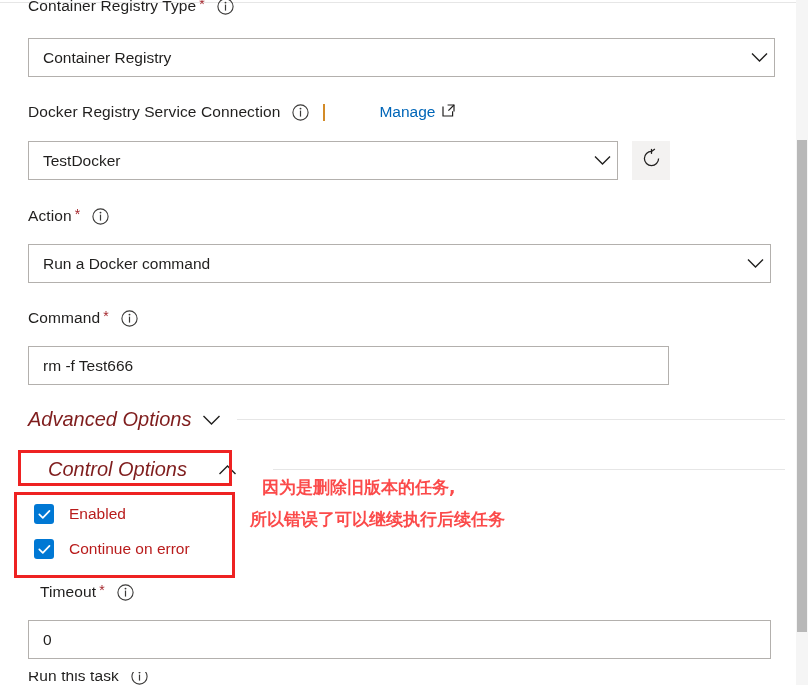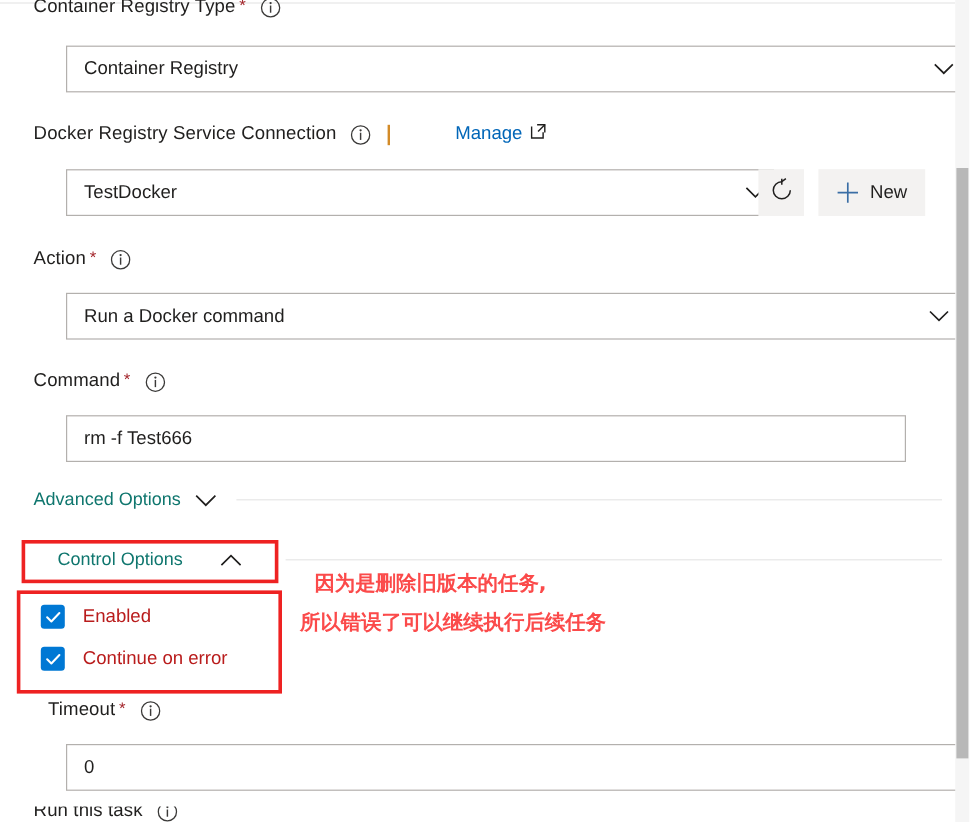--- a/index.html
+++ b/index.html
@@ -27,37 +27,36 @@
   
   .inp{
     position:absolute;left:28px;
     box-sizing:border-box;
     border:1px solid #b3b0ad;
     background:#fff;height:39px;
     display:flex;align-items:center;
     font-size:15.5px;color:#201f1e;
     padding:0 0 0 14px;
     cursor:text;
-    margin-left:27px;
   }
   .inp .val{flex:1 1 auto;white-space:nowrap;overflow:hidden;}
   .chev{width:30px;flex:0 0 auto;display:flex;align-items:center;justify-content:center;}
 
   
   .btn{
     position:absolute;box-sizing:border-box;
     background:#f3f2f1;border:none;height:39px;
     display:flex;align-items:center;justify-content:center;
     font-size:15.5px;color:#201f1e;cursor:pointer;
   }
   .btn .plus{margin-right:9px;display:flex;align-items:center;}
 
   
   .sect{position:absolute;left:0;display:flex;align-items:center;width:796px;cursor:pointer;}
-  .sect .sect-title{font-size:15px;color:#0f766e;white-space:nowrap;}
+  .sect .sect-title{font-size:20px;color:#7f1d1d;white-space:nowrap;font-style:italic;}
   .sect .sect-chev{margin-left:11px;display:flex;align-items:center;}
   .sect .sect-rule{flex:1 1 auto;height:1px;background:#e6e6e6;margin-left:16px;margin-right:11px;}
 
   
   .cbrow{position:absolute;display:flex;align-items:center;cursor:pointer;}
   .cbox{width:20px;height:20px;border-radius:3px;background:#0078d4;
         display:flex;align-items:center;justify-content:center;flex:0 0 auto;}
   .cblabel{font-size:15.5px;color:#b91c1c;margin-left:15px;white-space:nowrap;}
 
   
@@ -133,29 +132,20 @@
   <div class="btn" style="left:632px;top:141px;width:38px;">
     <span>
       <svg width="21" height="21" viewBox="0 0 21 21">
           <path d="M10.5 3.4 A7.1 7.1 0 1 0 17.6 10.5" fill="none" stroke="#201f1e" stroke-width="1.25"></path>
           <path d="M10.5 0.9 L10.5 5.9" fill="none" stroke="#201f1e" stroke-width="1.25"></path>
           <path d="M10.5 3.4 L13.9 0.9" fill="none" stroke="#201f1e" stroke-width="1.25"></path>
         </svg>
     </span>
   </div>
 
-  <div class="btn" style="left:682px;top:141px;width:89px;">
-    <span class="plus">
-      <svg width="19" height="19" viewBox="0 0 19 19">
-          <path d="M9.5 1 L9.5 18" stroke="#3a6ea5" stroke-width="1.4"></path>
-          <path d="M1 9.5 L18 9.5" stroke="#3a6ea5" stroke-width="1.4"></path>
-        </svg>
-    </span>
-    <span>New</span>
-  </div>
 
   <div class="label-row" style="position:absolute;left:28px;top:206px;">
     <span class="label-txt">Action</span>
     <span class="req">*</span>
     <span class="info-ico">
       <svg width="17" height="17" viewBox="0 0 17 17">
           <circle cx="8.5" cy="8.5" r="7.6" fill="none" stroke="#3b3a39" stroke-width="1.1"></circle>
           <circle cx="8.5" cy="4.6" r="0.95" fill="#3b3a39"></circle>
           <rect x="7.9" y="6.6" width="1.2" height="6" fill="#3b3a39"></rect>
         </svg>
@@ -176,21 +166,21 @@
     <span class="req">*</span>
     <span class="info-ico">
       <svg width="17" height="17" viewBox="0 0 17 17">
           <circle cx="8.5" cy="8.5" r="7.6" fill="none" stroke="#3b3a39" stroke-width="1.1"></circle>
           <circle cx="8.5" cy="4.6" r="0.95" fill="#3b3a39"></circle>
           <rect x="7.9" y="6.6" width="1.2" height="6" fill="#3b3a39"></rect>
         </svg>
     </span>
   </div>
 
-  <div class="inp" style="top:346px;width:700px;justify-content:flex-end;">
+  <div class="inp" style="top:346px;width:641px;justify-content:flex-end;">
     <span class="val">rm -f Test666</span>
   </div>
 
   <div class="sect" style="top:408px;">
     <span style="width:28px;flex:0 0 auto;"></span>
     <span class="sect-title">Advanced Options</span>
     <span class="sect-chev">
       <svg width="19" height="12" viewBox="0 0 19 12">
           <path d="M1.5 2 L9.5 10 L17.5 2" fill="none" stroke="#201f1e" stroke-width="1.4"></path>
         </svg>

